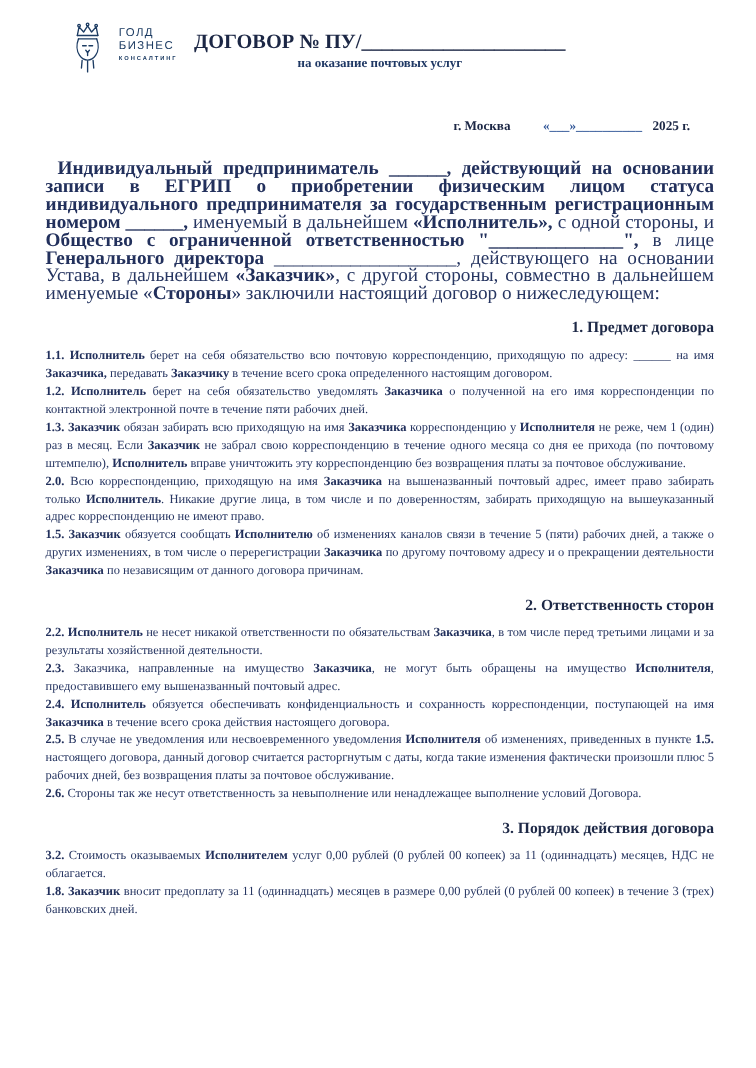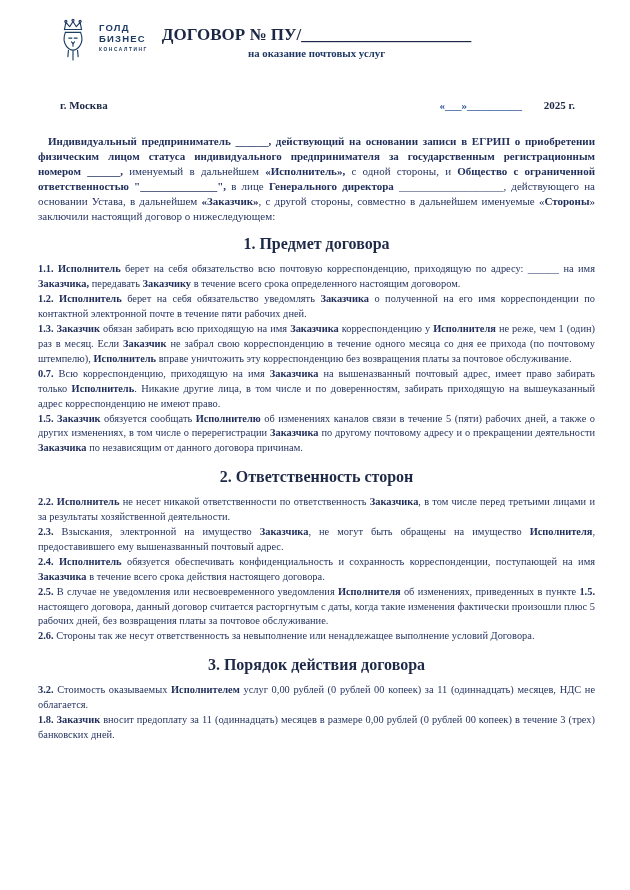--- a/index.html
+++ b/index.html
@@ -5,32 +5,32 @@
   html,body{margin:0;padding:0;}
   body{
     width:630px;height:890px;background:#ffffff;overflow:hidden;position:relative;
     font-family:"Liberation Serif", serif;color:#263561;
   }
   .page{padding:16px 35px 0 38px;}
   
   .doc-header{position:relative;height:58px;}
   .logo{position:absolute;left:16px;top:2px;display:flex;gap:7px;align-items:flex-start;}
   .logo-text{padding-top:5px;font-family:"Liberation Sans", sans-serif;color:#1d3c63;}
-  .logo-name div{font-size:9.5px;font-weight:bold;letter-spacing:1.2px;line-height:10.5px;}
+  .logo-name div{font-size:9.5px;font-weight:normal;letter-spacing:1.2px;line-height:10.5px;}
   .logo-sub{font-size:4.8px;letter-spacing:1.6px;margin-top:3px;font-weight:bold;}
   .title-block{text-align:center;padding-top:9px;font-weight:bold;color:#1c2745;}
   .title-line1{font-size:17px;}
   .title-line2{font-size:10.8px;margin-top:2px;color:#1f3864;}
   
-  .meta-row{display:flex;justify-content:space-between;margin-top:25px;font-weight:bold;font-size:11px;color:#1c2745;padding:0 20px 0 22px;}
-  .date-blank{color:#2e5496;}
-  .date-year{margin-left:19px;}
+  .meta-row{display:flex;justify-content:flex-end;margin-top:25px;font-weight:bold;font-size:11px;color:#1c2745;padding:0 20px 0 22px;}
+  .date-blank{color:#2e5496;margin-left:27px;}
+  .date-year{margin-left:6px;}
   
-  .intro{margin:23px 0 0;text-align:justify;font-size:11px;line-height:14.9px;text-indent:10px;}
-  .section-heading{text-align:center;font-size:16px;font-weight:bold;margin:12px 0 9px;color:#1e2947;font-family:"Liberation Serif", serif;}
+  .intro{margin:23px 0 0;text-align:justify;font-size:16px;line-height:14.9px;text-indent:10px;}
+  .section-heading{text-align:right;font-size:13px;font-weight:bold;margin:12px 0 9px;color:#1e2947;font-family:"Liberation Serif", serif;}
   .clause{margin:0;text-align:justify;font-size:10.4px;line-height:14.9px;}
   .clause b, .intro b{color:#22305c;}
 </style>
 </head>
 <body>
 
 <div class="page">
 
   <header class="doc-header">
     <div class="logo">
@@ -69,25 +69,25 @@
     </span>
   </div>
 
   <p class="intro" id="intro"><b>Индивидуальный предприниматель ______, действующий на основании записи в ЕГРИП о приобретении физическим лицом статуса индивидуального предпринимателя за государственным регистрационным номером ______, </b><span>именуемый в дальнейшем </span><b>«Исполнитель», </b><span>с одной стороны, и </span><b>Общество с ограниченной ответственностью "______________", </b><span>в лице </span><b>Генерального директора </b><span>___________________, действующего на основании Устава, в дальнейшем </span><b>«Заказчик»</b><span>, с другой стороны, совместно в дальнейшем именуемые «</span><b>Стороны</b><span>» заключили настоящий договор о нижеследующем:</span></p>
 
   <main id="sections">
       <h2 class="section-heading">1. Предмет договора</h2>
       <p class="clause"><b>1.1. Исполнитель</b><span> берет на себя обязательство всю почтовую корреспонденцию, приходящую по адресу: ______ на имя </span><b>Заказчика,</b><span> передавать </span><b>Заказчику</b><span> в течение всего срока определенного настоящим договором.</span></p>
       <p class="clause"><b>1.2. Исполнитель</b><span> берет на себя обязательство уведомлять </span><b>Заказчика</b><span> о полученной на его имя корреспонденции по контактной электронной почте в течение пяти рабочих дней.</span></p>
       <p class="clause"><b>1.3. Заказчик</b><span> обязан забирать всю приходящую на имя </span><b>Заказчика</b><span> корреспонденцию у </span><b>Исполнителя</b><span> не реже, чем 1 (один) раз в месяц. Если </span><b>Заказчик</b><span> не забрал свою корреспонденцию в течение одного месяца со дня ее прихода (по почтовому штемпелю), </span><b>Исполнитель</b><span> вправе уничтожить эту корреспонденцию без возвращения платы за почтовое обслуживание.</span></p>
-      <p class="clause"><b>0.7.</b><span> Всю корреспонденцию, приходящую на имя </span><b>Заказчика</b><span> на вышеназванный почтовый адрес, имеет право забирать только </span><b>Исполнитель</b><span>. Никакие другие лица, в том числе и по доверенностям, забирать приходящую на вышеуказанный адрес корреспонденцию не имеют право.</span></p>
+      <p class="clause"><b>2.0.</b><span> Всю корреспонденцию, приходящую на имя </span><b>Заказчика</b><span> на вышеназванный почтовый адрес, имеет право забирать только </span><b>Исполнитель</b><span>. Никакие другие лица, в том числе и по доверенностям, забирать приходящую на вышеуказанный адрес корреспонденцию не имеют право.</span></p>
       <p class="clause"><b>1.5. Заказчик</b><span> обязуется сообщать </span><b>Исполнителю</b><span> об изменениях каналов связи в течение 5 (пяти) рабочих дней, а также о других изменениях, в том числе о перерегистрации </span><b>Заказчика</b><span> по другому почтовому адресу и о прекращении деятельности </span><b>Заказчика</b><span> по независящим от данного договора причинам.</span></p>
       <h2 class="section-heading">2. Ответственность сторон</h2>
-      <p class="clause"><b>2.2. Исполнитель</b><span> не несет никакой ответственности по ответственность </span><b>Заказчика</b><span>, в том числе перед третьими лицами и за результаты хозяйственной деятельности.</span></p>
-      <p class="clause"><b>2.3.</b><span> Взыскания, электронной на имущество </span><b>Заказчика</b><span>, не могут быть обращены на имущество </span><b>Исполнителя</b><span>, предоставившего ему вышеназванный почтовый адрес.</span></p>
+      <p class="clause"><b>2.2. Исполнитель</b><span> не несет никакой ответственности по обязательствам </span><b>Заказчика</b><span>, в том числе перед третьими лицами и за результаты хозяйственной деятельности.</span></p>
+      <p class="clause"><b>2.3.</b><span> Заказчика, направленные на имущество </span><b>Заказчика</b><span>, не могут быть обращены на имущество </span><b>Исполнителя</b><span>, предоставившего ему вышеназванный почтовый адрес.</span></p>
       <p class="clause"><b>2.4. Исполнитель</b><span> обязуется обеспечивать конфиденциальность и сохранность корреспонденции, поступающей на имя </span><b>Заказчика</b><span> в течение всего срока действия настоящего договора.</span></p>
       <p class="clause"><b>2.5.</b><span> В случае не уведомления или несвоевременного уведомления </span><b>Исполнителя</b><span>  об изменениях, приведенных в пункте </span><b>1.5.</b><span> настоящего договора, данный договор считается расторгнутым с даты, когда такие изменения фактически произошли плюс 5 рабочих дней, без возвращения платы за почтовое обслуживание.</span></p>
       <p class="clause"><b>2.6.</b><span> Стороны так же несут ответственность за невыполнение или ненадлежащее выполнение условий Договора.</span></p>
       <h2 class="section-heading">3. Порядок действия договора</h2>
       <p class="clause"><b>3.2.</b><span> Стоимость оказываемых </span><b>Исполнителем</b><span> услуг 0,00 рублей (0 рублей 00 копеек) за 11 (одиннадцать) месяцев, НДС не облагается.</span></p>
       <p class="clause"><b>1.8. Заказчик</b><span> вносит предоплату за 11 (одиннадцать) месяцев в размере 0,00 рублей (0 рублей 00 копеек) в течение 3 (трех) банковских дней.</span></p>
     </main>
 
 </div>
 

